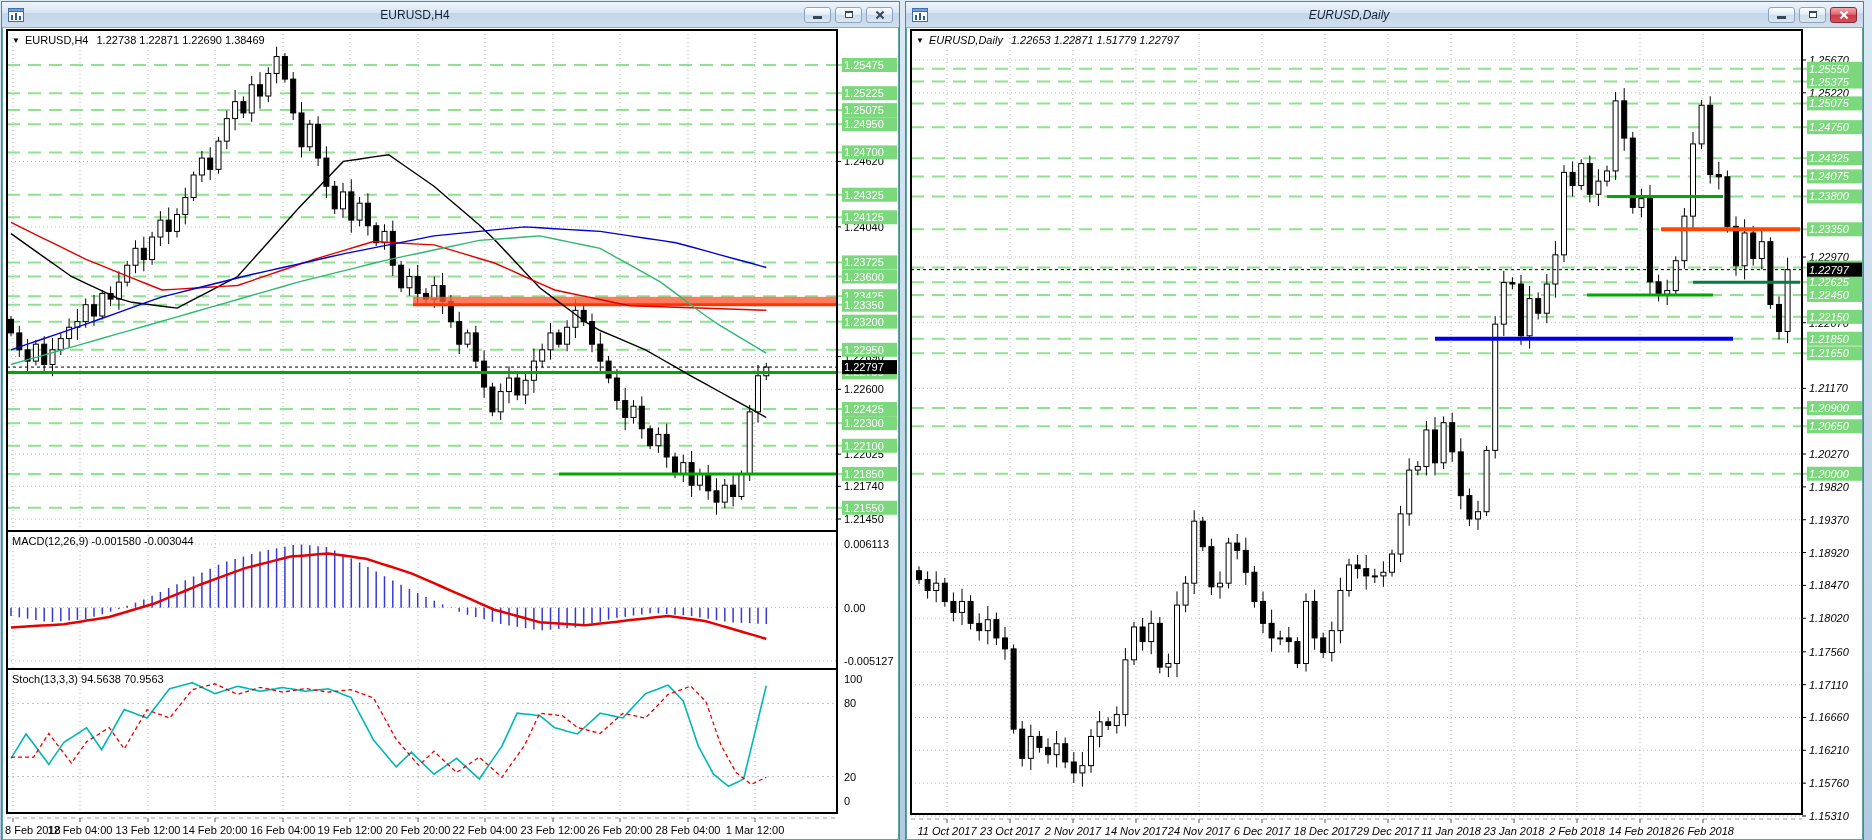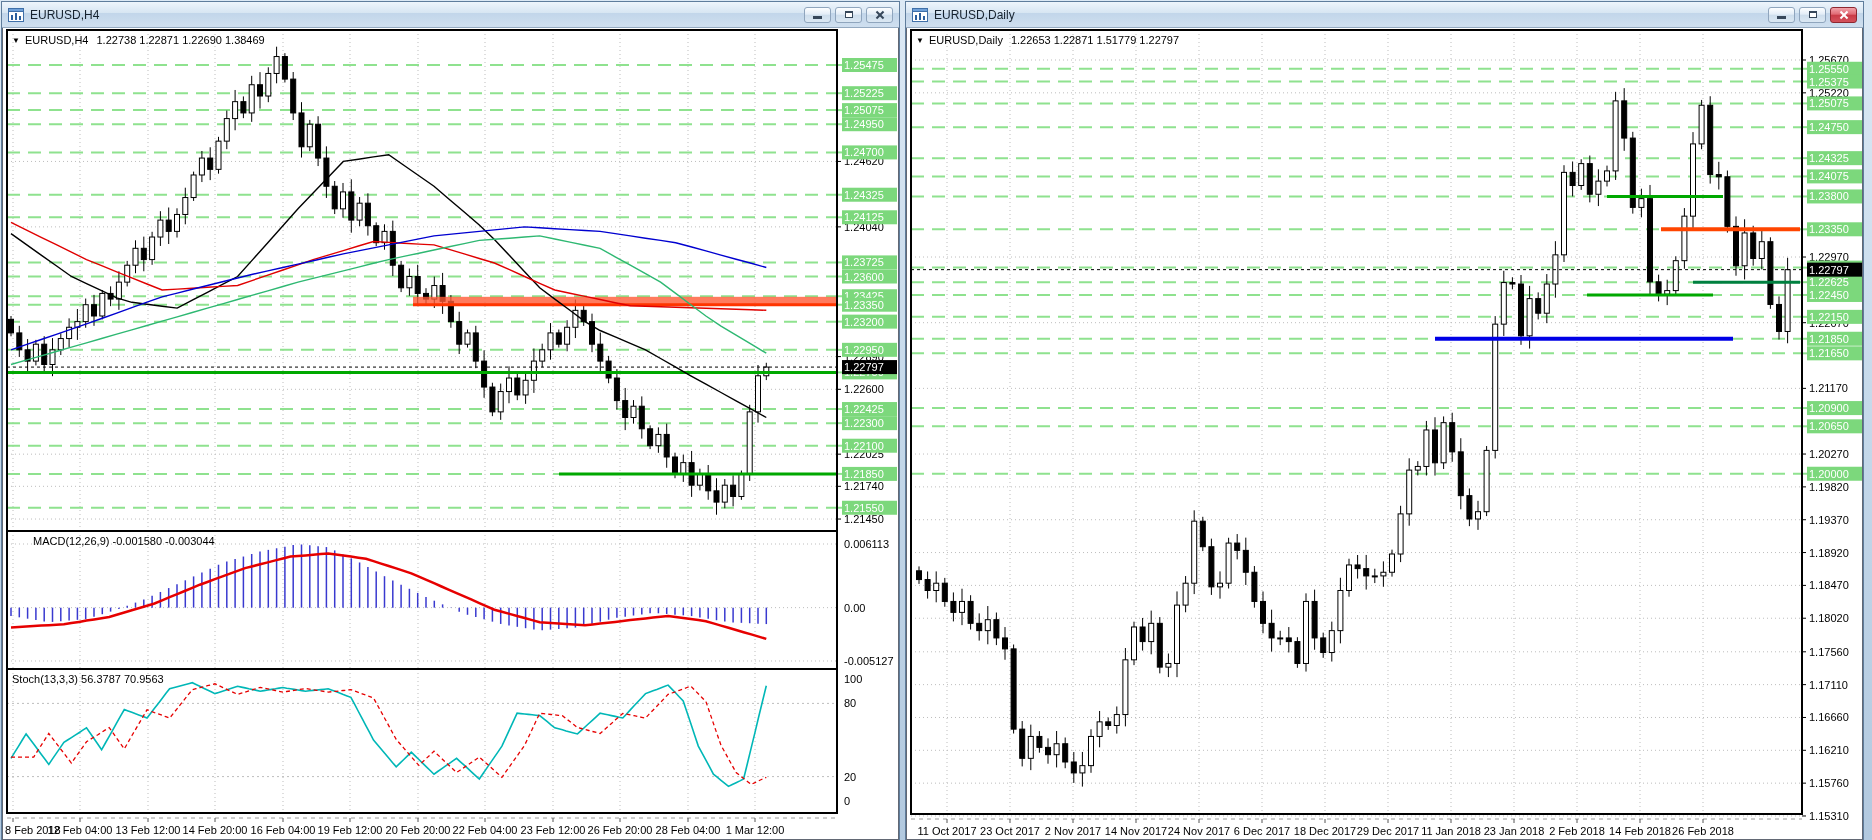--- a/index.html
+++ b/index.html
@@ -1,21 +1,21 @@
 <!DOCTYPE html>
 <html><head>
 <meta charset="utf-8">
 <style>
   html,body{margin:0;padding:0;}
   body{width:1872px;height:840px;position:relative;overflow:hidden;
        background:linear-gradient(180deg,#dce9f5 0%,#c3d7e9 55%,#b2c9df 100%);
        font-family:"Liberation Sans",sans-serif;}
-  .win{position:absolute;border:1px solid #5f7d9c;background:#0f172a;box-shadow:0 0 0 1px rgba(255,255,255,.35) inset;}
+  .win{position:absolute;border:1px solid #5f7d9c;background:#0f766e;box-shadow:0 0 0 1px rgba(255,255,255,.35) inset;text-align:center;}
   #win-left{left:1px;top:1px;width:897px;height:838px;}
-  #win-right{left:905px;top:1px;width:957px;height:838px;}
+  #win-right{left:905px;top:1px;width:957px;height:838px;font-style:italic;}
   .titlebar{position:absolute;left:0;top:0;right:0;height:26px;
        background:linear-gradient(180deg,#eef5fc 0%,#d6e5f2 45%,#c2d6ea 46%,#cfdfef 100%);
        border-bottom:1px solid #93a9c0;display:flex;align-items:center;padding:0 6px;box-sizing:border-box;}
   .wicon{width:16px;height:14px;margin-right:6px;display:inline-flex;}
   .wtitle{font-size:12px;color:#16222e;flex:1 1 auto;white-space:nowrap;}
   .wbtns{display:flex;align-items:center;}
   .wbtn{width:27px;height:16px;border:1px solid #8fa5bd;border-radius:3px;margin-left:4px;
        background:linear-gradient(180deg,#fdfeff,#e3edf7 45%,#cdddec 50%,#dbe8f3);
        display:inline-flex;align-items:center;justify-content:center;cursor:pointer;box-sizing:border-box;}
   .wbtn.red{background:linear-gradient(180deg,#f2a3aa,#e06a74 45%,#c93a46 50%,#d4525c);border-color:#8e2730;}
@@ -552,27 +552,27 @@
             <text x="617" y="806" font-size="11" fill="#000" font-family="Liberation Sans, sans-serif" text-anchor="middle">26 Feb 20:00</text>
             <line x1="685" y1="790" x2="685" y2="794" stroke="#555" stroke-width="1"></line>
             <text x="685" y="806" font-size="11" fill="#000" font-family="Liberation Sans, sans-serif" text-anchor="middle">28 Feb 04:00</text>
             <line x1="752" y1="790" x2="752" y2="794" stroke="#555" stroke-width="1"></line>
             <text x="752" y="806" font-size="11" fill="#000" font-family="Liberation Sans, sans-serif" text-anchor="middle">1 Mar 12:00</text>
           </g>
         </svg>
       <div class="ohlc">
         <span class="arr">▼</span><span class="sym">EURUSD,H4</span><span>1.22738 1.22871 1.22690 1.38469</span>
       </div>
-      <div class="ind-h" style="top:507px;margin-left:21px;">
+      <div class="ind-h" style="top:507px;">
         <span>MACD(12,26,9)</span>
         <span>-0.001580 -0.003044</span>
       </div>
       <div class="ind-h" style="top:645px;">
         <span>Stoch(13,3,3)</span>
-        <span>56.3787 70.9563</span>
+        <span>94.5638 70.9563</span>
       </div>
     </div>
   </section>
 
   <section class="win" id="win-right">
     <div class="titlebar">
       <span class="wicon">
         <svg width="16" height="14" viewBox="0 0 16 14">
             <rect x="0.5" y="0.5" width="15" height="13" fill="#fff" stroke="#3f6fa8"></rect>
             <rect x="0.5" y="0.5" width="15" height="3" fill="#6fa0d8" stroke="#3f6fa8"></rect>

